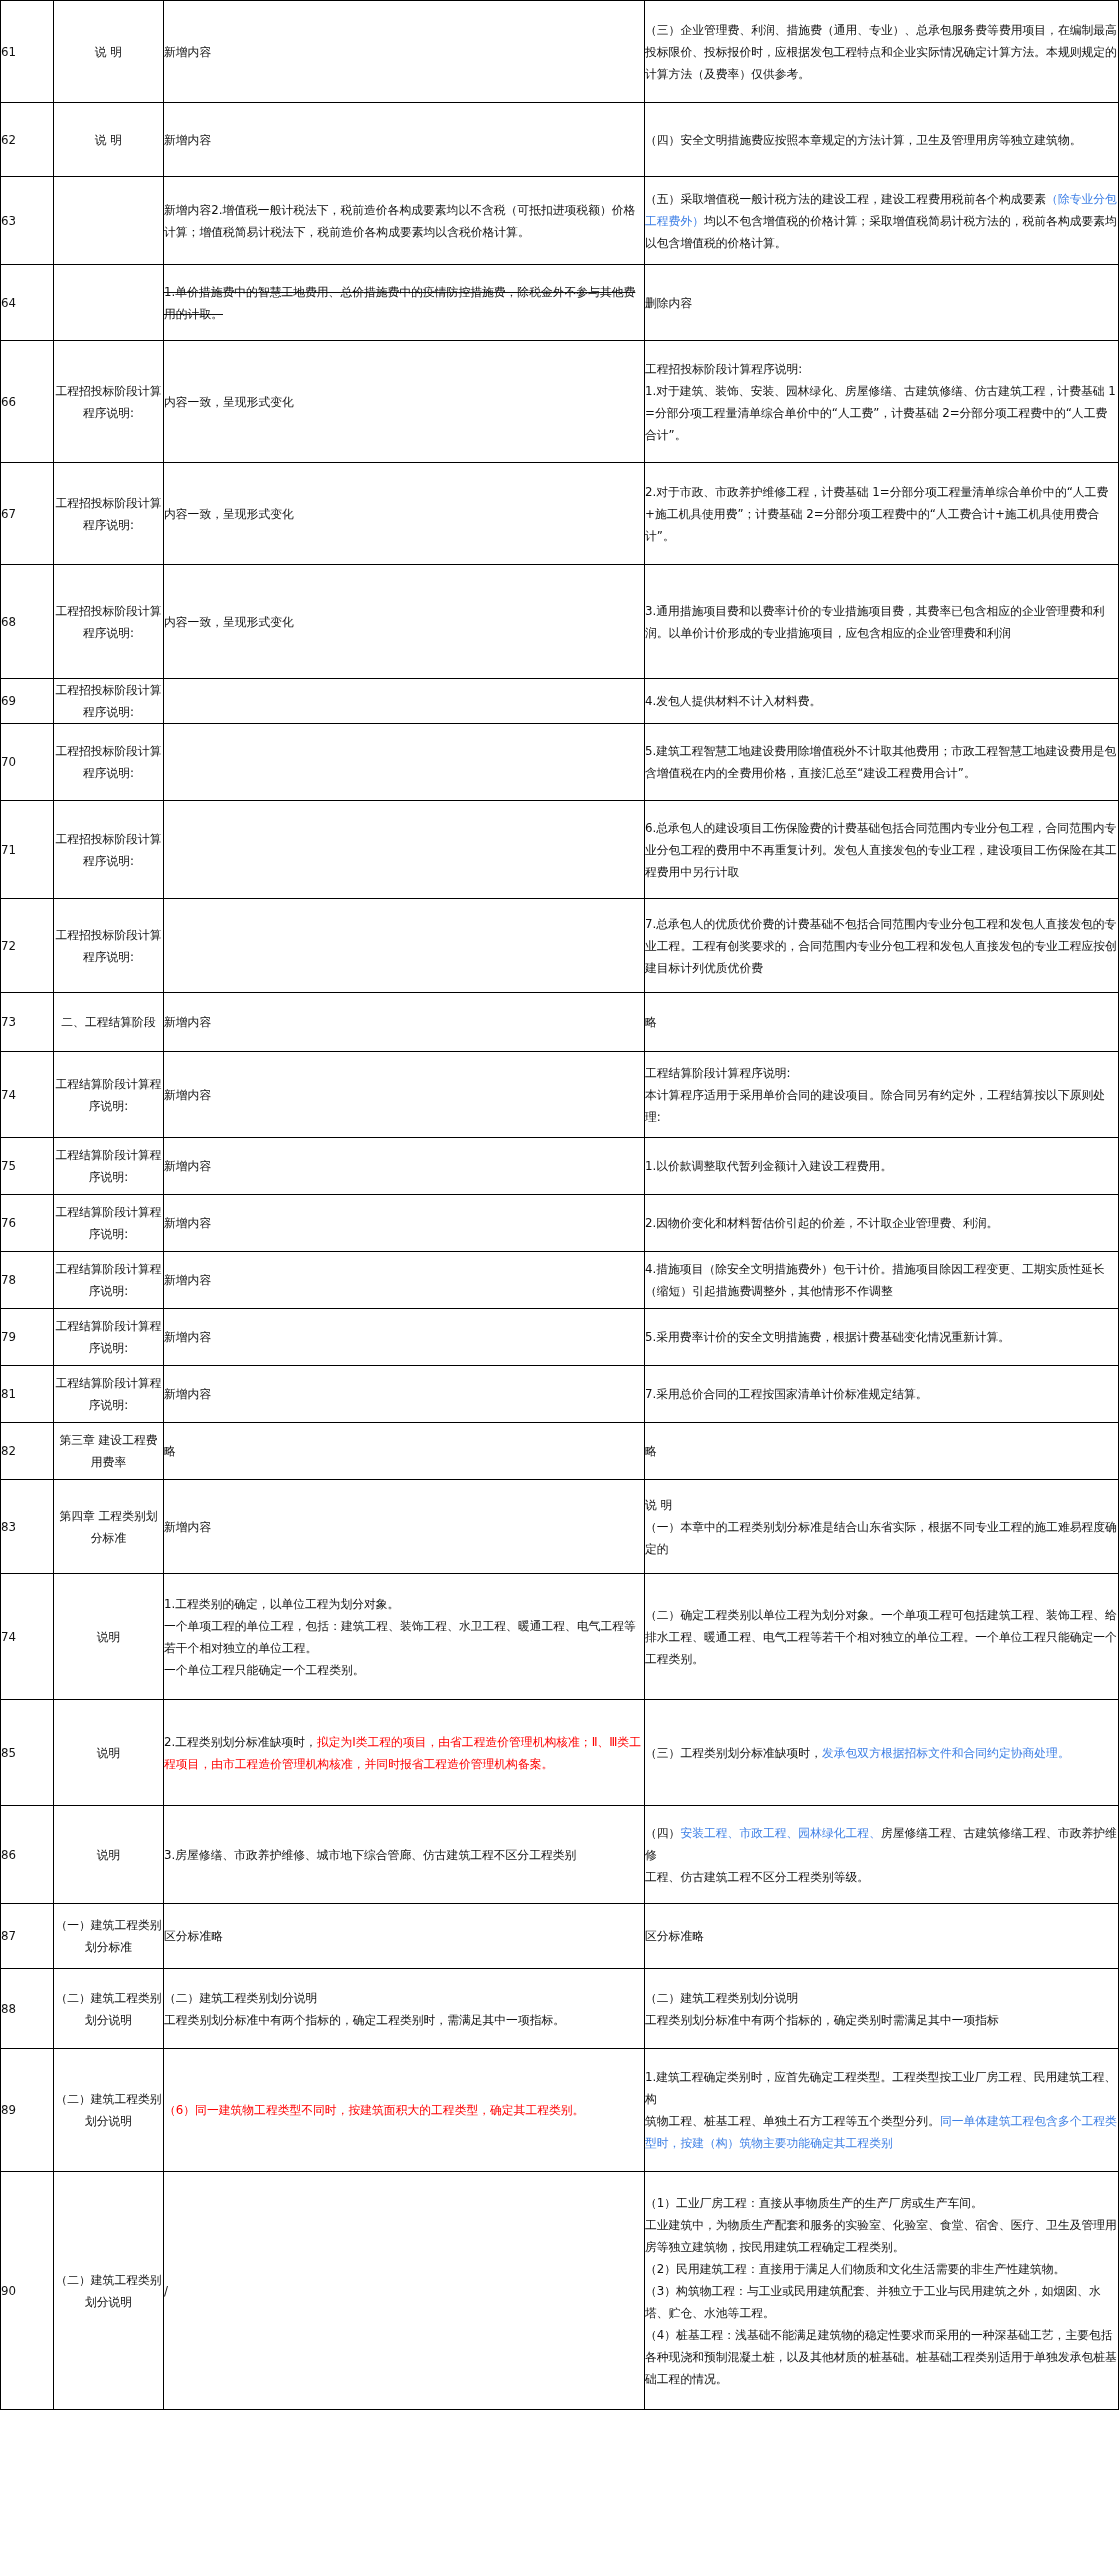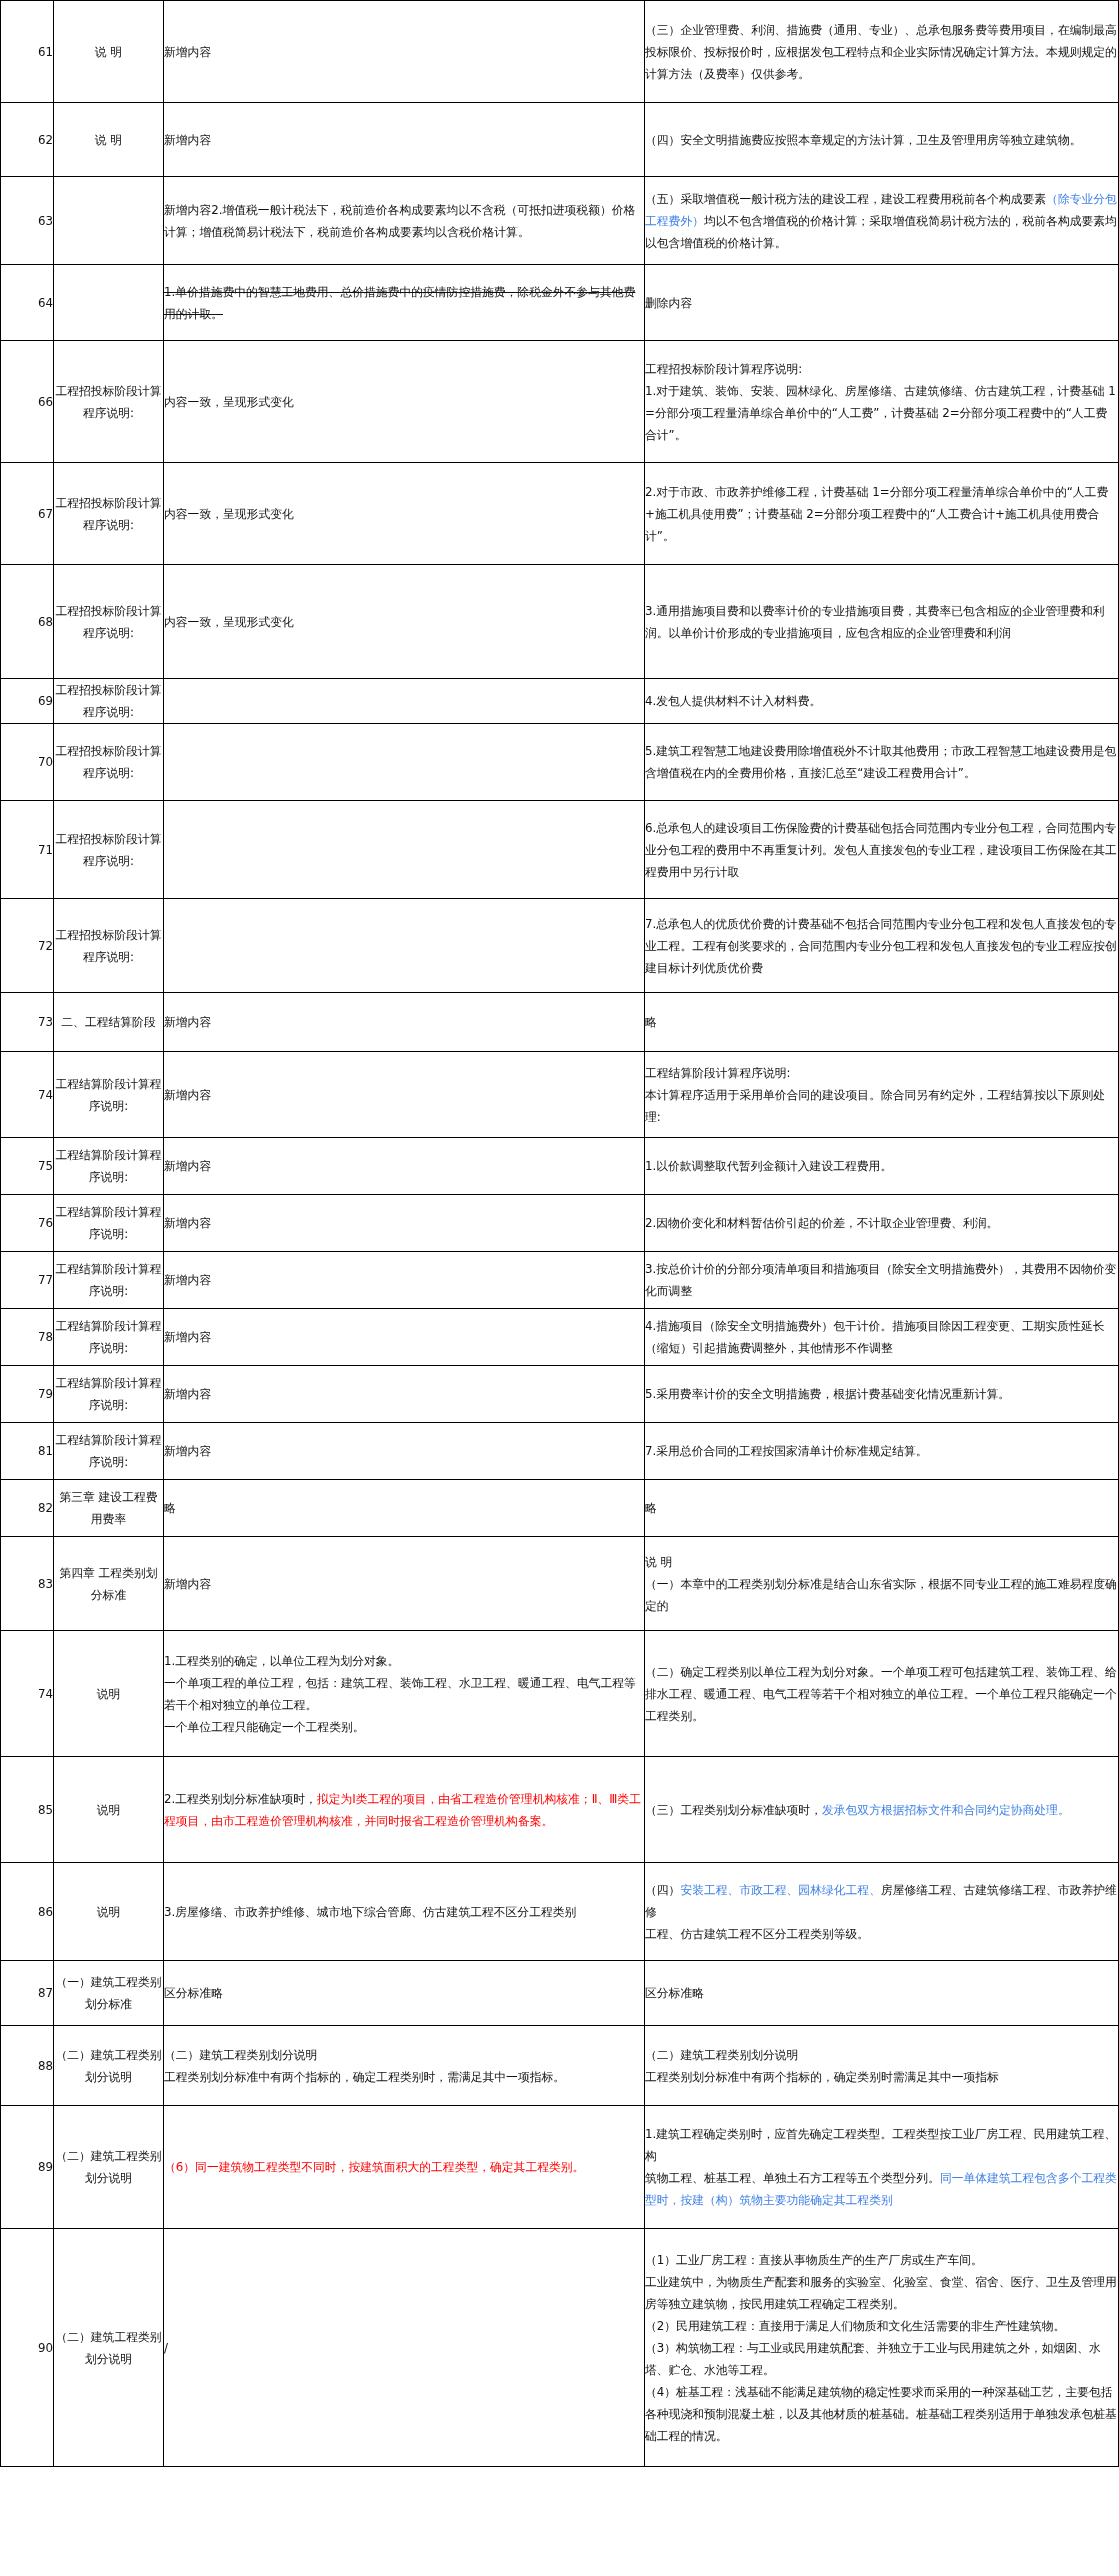--- a/index.html
+++ b/index.html
@@ -1,19 +1,19 @@
 <!DOCTYPE html>
 <html style="font-size:13px"><head>
 <meta charset="utf-8">
 <style>
   html, body { margin:0; padding:0; background:#ffffff; }
   body { width:1119px; height:2576px; overflow:hidden; font-family:"DejaVu Sans","Liberation Sans",sans-serif; color:#111; }
   table.cmp { border-collapse:collapse; table-layout:fixed; width:1119px; }
   table.cmp td { border:1.6px solid #000; vertical-align:middle; padding:0; font-size:11.8px; line-height:22px; word-break:break-all; }
-  td.c-no { width:52px; text-align:right; font-size:13px;margin-top:19px; }
+  td.c-no { width:52px; text-align:left; font-size:13px;margin-top:19px; }
   td.c-sec { width:109px; text-align:center; padding:0 1.6px; line-height:23.6px; }
   td.c-old { width:480px; padding:0 3.2px; border-left:0.8px solid #000; }
   td.c-new { padding:0 3.2px; border-left:0.8px solid #000; }
   .red { color:#ff0000; }
   .blue { color:#3d7fe6; }
   .strike { text-decoration:line-through; }
   .blk { display:block; }
 </style>
 </head>
 <body>
@@ -104,26 +104,20 @@
     <td class="c-old"><span>新增内容</span></td>
     <td class="c-new"><span>1.以价款调整取代暂列金额计入建设工程费用。</span></td>
   </tr>
       <tr style="height: 57px;">
     <td class="c-no">76</td>
     <td class="c-sec">工程结算阶段计算程序说明:</td>
     <td class="c-old"><span>新增内容</span></td>
     <td class="c-new"><span>2.因物价变化和材料暂估价引起的价差，不计取企业管理费、利润。</span></td>
   </tr>
       <tr style="height: 57px;">
-    <td class="c-no">77</td>
-    <td class="c-sec">工程结算阶段计算程序说明:</td>
-    <td class="c-old"><span>新增内容</span></td>
-    <td class="c-new"><span>3.按总价计价的分部分项清单项目和措施项目（除安全文明措施费外），其费用不因物价变化而调整</span></td>
-  </tr>
-      <tr style="height: 57px;">
     <td class="c-no">78</td>
     <td class="c-sec">工程结算阶段计算程序说明:</td>
     <td class="c-old"><span>新增内容</span></td>
     <td class="c-new"><span>4.措施项目（除安全文明措施费外）包干计价。措施项目除因工程变更、工期实质性延长（缩短）引起措施费调整外，其他情形不作调整</span></td>
   </tr>
       <tr style="height: 57px;">
     <td class="c-no">79</td>
     <td class="c-sec">工程结算阶段计算程序说明:</td>
     <td class="c-old"><span>新增内容</span></td>
     <td class="c-new"><span>5.采用费率计价的安全文明措施费，根据计费基础变化情况重新计算。</span></td>

